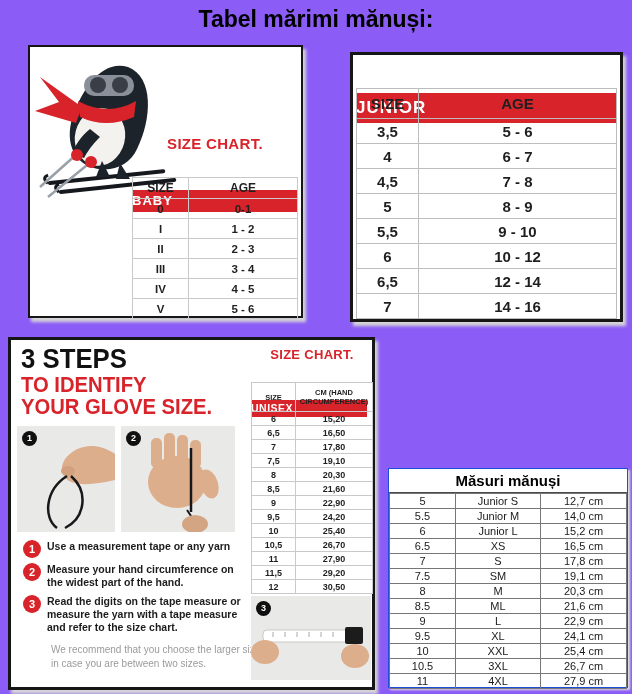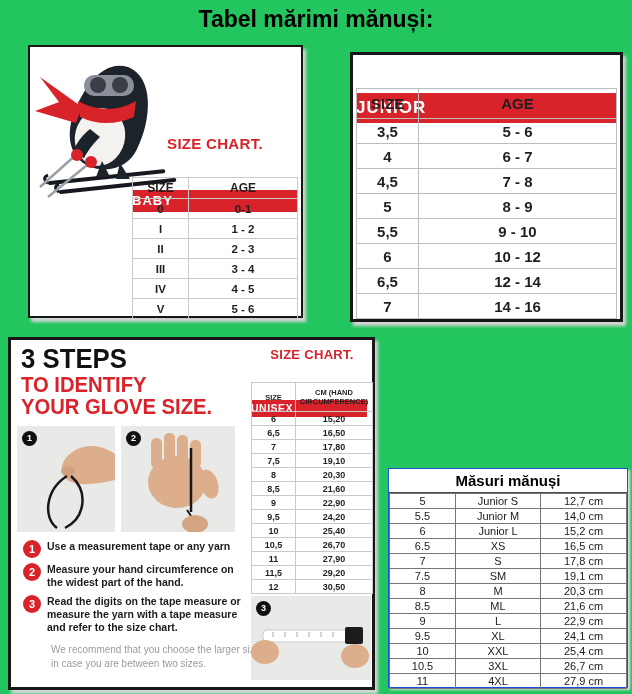--- a/index.html
+++ b/index.html
@@ -1,16 +1,16 @@
 <!DOCTYPE html>
 <html><head>
 <meta charset="utf-8">
 <style>
   html,body{margin:0;padding:0;background:#fff;}
-  .canvas{position:relative;width:632px;height:694px;background:#22c55e;
+  .canvas{position:relative;width:632px;height:694px;background:#8b5cf6;
           font-family:"Liberation Sans",sans-serif;overflow:hidden;}
 
   .page-title{position:absolute;top:6px;left:0;width:100%;text-align:center;
               font-size:23px;font-weight:bold;color:#000;}
 
   .box{position:absolute;background:#fff;box-sizing:border-box;
        border:2px solid #161616;box-shadow:3px 4px 3px #d6d6d6;}
   .baby-box{left:28px;top:45px;width:275px;height:273px;}
   .junior-box{left:350px;top:52px;width:273px;height:270px;border-width:3px;}
   .steps-box{left:8px;top:337px;width:367px;height:353px;border-width:3px;}

